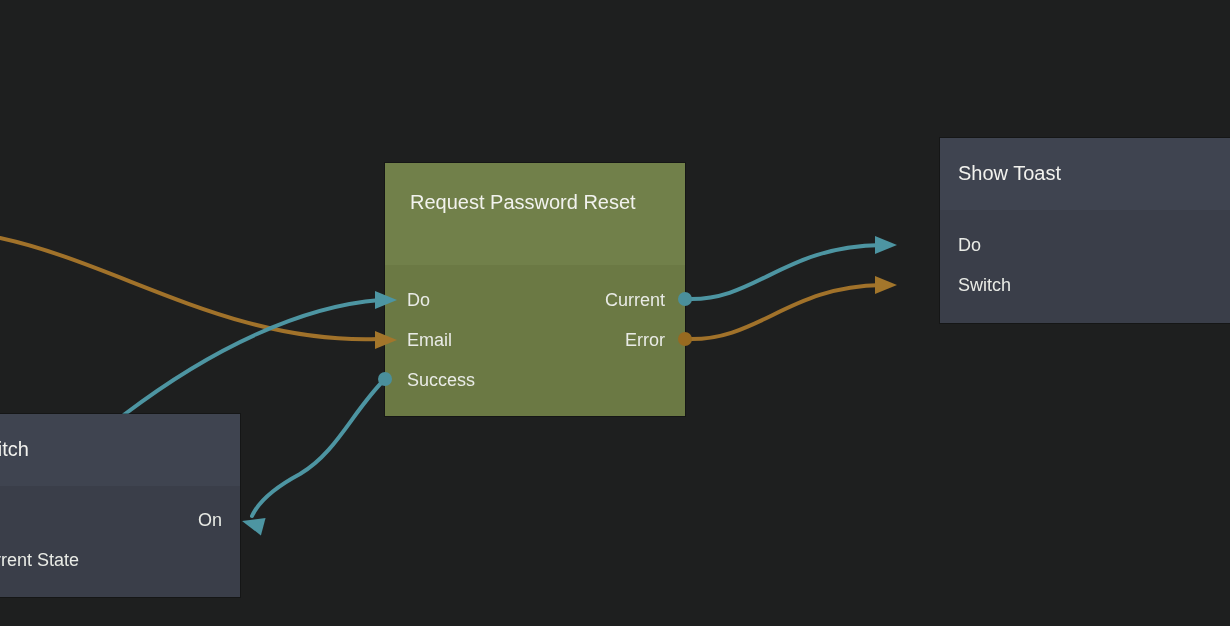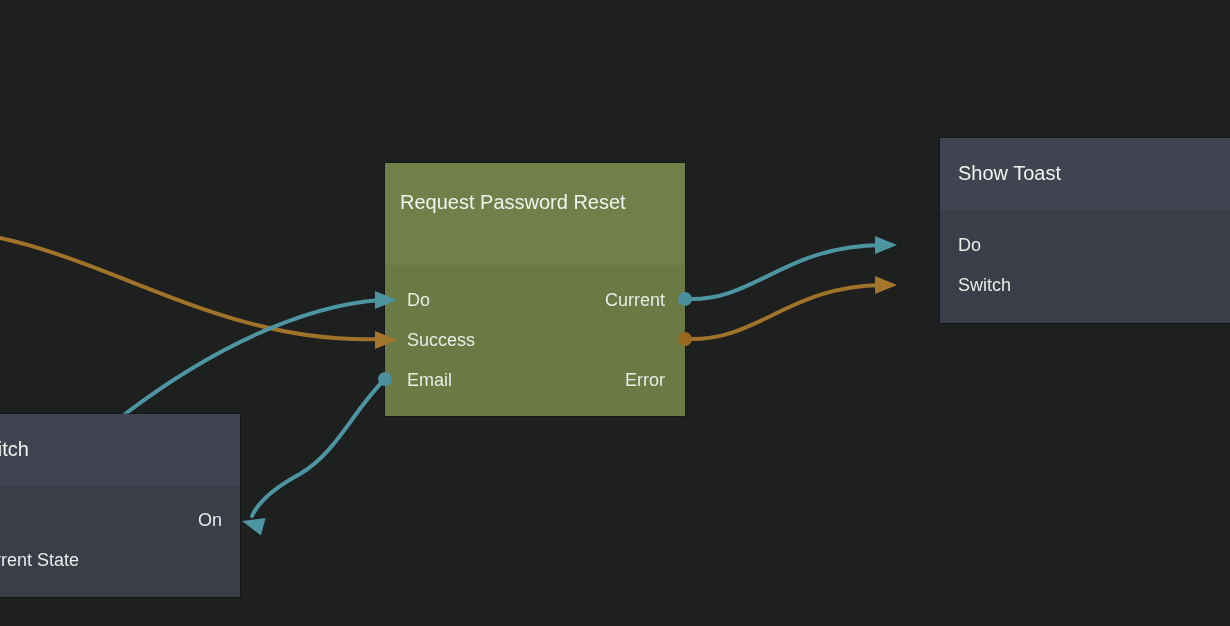--- a/index.html
+++ b/index.html
@@ -45,21 +45,21 @@
     align-items:center;
     height:40px;
     font-size:18px;
     color:#e9ebe6;
   }
   .port-row .spacer{flex:1;}
   .port-label{white-space:nowrap;}
 
   
   .node.green{left:385px;top:163px;width:300px;height:253px;background:#6b7944;}
-  .node.green .node-header{height:102px;background:#71804a;padding:25px 20px 0 15px;}
+  .node.green .node-header{height:102px;background:#71804a;padding:25px 20px 0 25px;}
   .node.green .node-body{padding:15px 20px 0 22px;}
 
   
   .node.dark{background:#3a3e49;}
   .node.dark .node-header{height:72px;background:#3f4450;padding:21px 18px 0 18px;}
   .node.dark .node-body{padding:15px 18px 0 18px;}
 
   .node.toast{left:940px;top:138px;width:298px;height:185px;}
   .node.switch{left:-46px;top:414px;width:286px;height:183px;}
   .node.switch .node-header{padding-left:16px;}
@@ -81,26 +81,26 @@
   <div class="node green">
     <div class="node-header">
       <div class="node-title">Request Password Reset</div>
     </div>
     <div class="node-body">
       <div class="port-row">
         <span class="port-label">Do</span>
         <span class="port-label">Current</span>
       </div>
       <div class="port-row">
+        <span class="port-label">Email</span>
+        <span class="port-label">Error</span>
+      </div>
+      <div class="port-row">
         <span class="port-label">Success</span>
         <span class="spacer"></span>
-      </div>
-      <div class="port-row">
-        <span class="port-label">Email</span>
-        <span class="port-label">Error</span>
       </div>
     </div>
   </div>
 
   <div class="node dark toast">
     <div class="node-header">
       <div class="node-title">Show Toast</div>
     </div>
     <div class="node-body">
       <div class="port-row">

